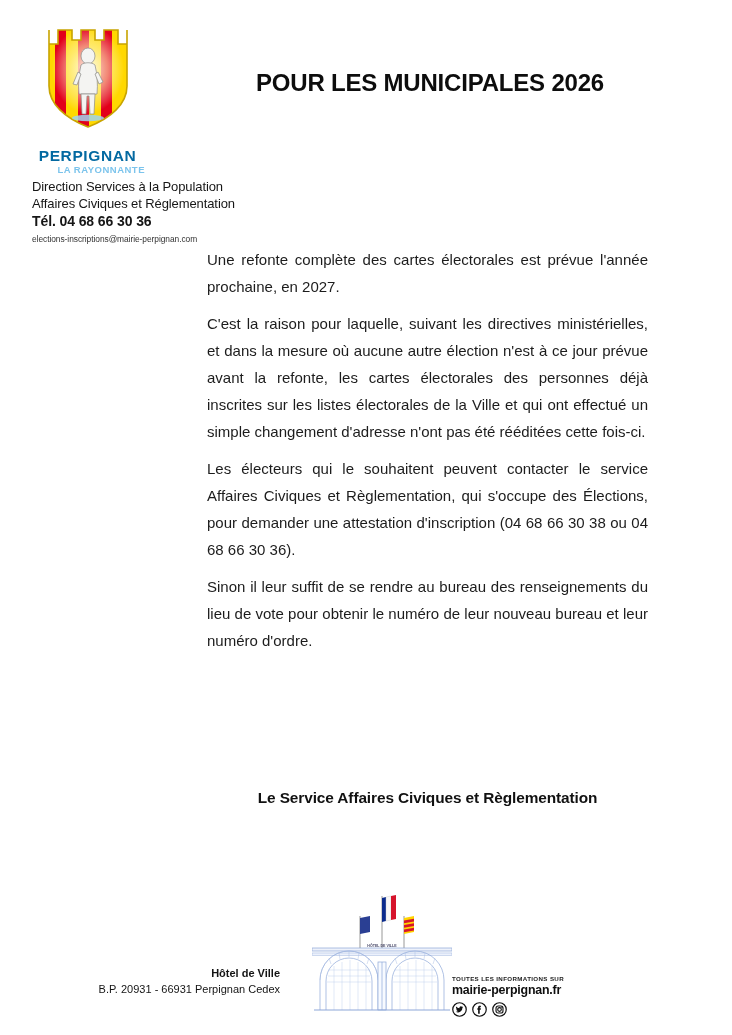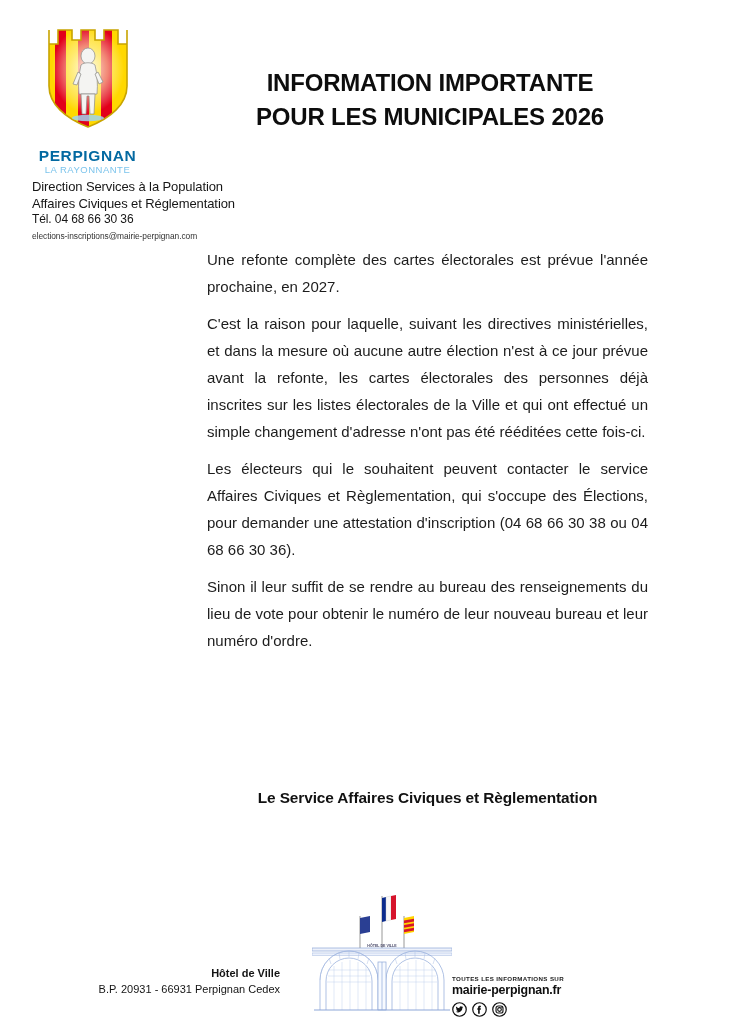--- a/index.html
+++ b/index.html
@@ -41,46 +41,47 @@
   #brand-name {
     text-align: center;
     font-size: 15.5px;
     font-weight: bold;
     letter-spacing: 0.6px;
     color: #0369a1;
     margin-top: 16px;
     line-height: 1.05;
   }
   #brand-tagline {
-    text-align: center;
+    text-align: right;
     font-size: 9.5px;
-    font-weight: normal;
+    font-weight: bold;
     letter-spacing: 0.5px;
     color: #7cc4ec;
     line-height: 1.1;
     margin-top: 1px;
   }
 
   #dept-block {
     position: absolute;
     left: 32px;
     top: 178px;
     width: 210px;
     line-height: 1.32;
   }
   .dept-line-bold {
     font-size: 13px;
     font-weight: normal;
     color: #161616;
     letter-spacing: -0.1px;
   }
   .dept-line {
-    font-size: 12px;
+    font-size: 14px;
     color: #161616;
     letter-spacing: -0.1px;
+    font-weight: bold;
   }
   #dept-email {
     font-size: 8.4px;
     color: #333;
     margin-top: 3px;
     letter-spacing: -0.05px;
   }
 
   #doc-title {
     position: absolute;
@@ -235,21 +236,20 @@
   </div>
 
   <div id="dept-block">
     <div class="dept-line-bold">Direction Services à la Population</div>
     <div class="dept-line-bold">Affaires Civiques et Réglementation</div>
     <div class="dept-line">Tél. 04 68 66 30 36</div>
     <div id="dept-email">elections-inscriptions@mairie-perpignan.com</div>
   </div>
 
   <div id="doc-title">
-    <div>INFORMATION IMPORTANTE</div>
     <div>POUR LES MUNICIPALES 2026</div>
   </div>
 
 </div>
 
 <div id="body-block">
   <p class="para">Une refonte complète des cartes électorales est prévue l'année prochaine, en 2027.</p>
   <p class="para">C'est la raison pour laquelle, suivant les directives ministérielles, et dans la mesure où aucune autre élection n'est à ce jour prévue avant la refonte, les cartes électorales des personnes déjà inscrites sur les listes électorales de la Ville et qui ont effectué un simple changement d'adresse n'ont pas été rééditées cette fois-ci.</p>
   <p class="para">Les électeurs qui le souhaitent peuvent contacter le service Affaires Civiques et Règlementation, qui s'occupe des Élections, pour demander une attestation d'inscription (04 68 66 30 38 ou 04 68 66 30 36).</p>
   <p class="para">Sinon il leur suffit de se rendre au bureau des renseignements du lieu de vote pour obtenir le numéro de leur nouveau bureau et leur numéro d'ordre.</p>

